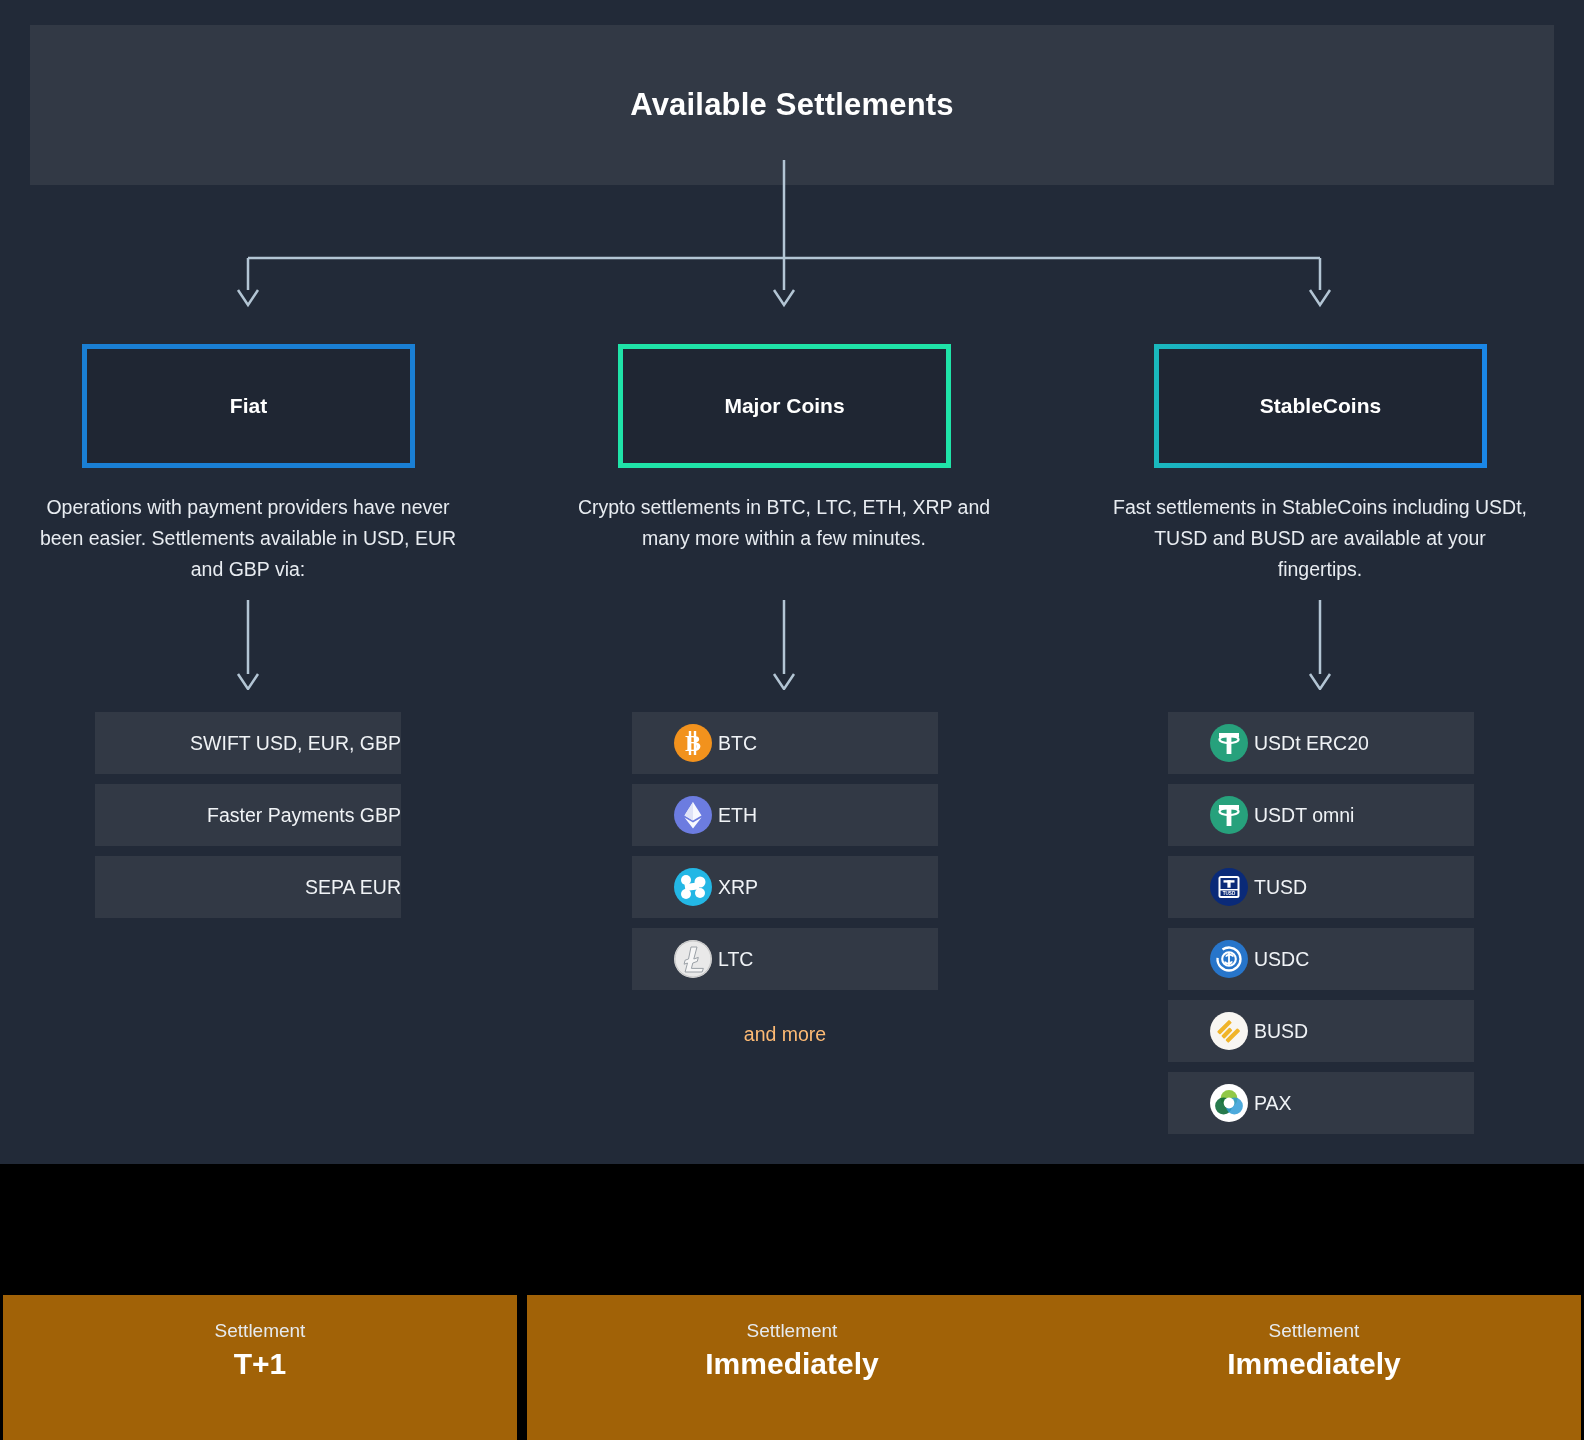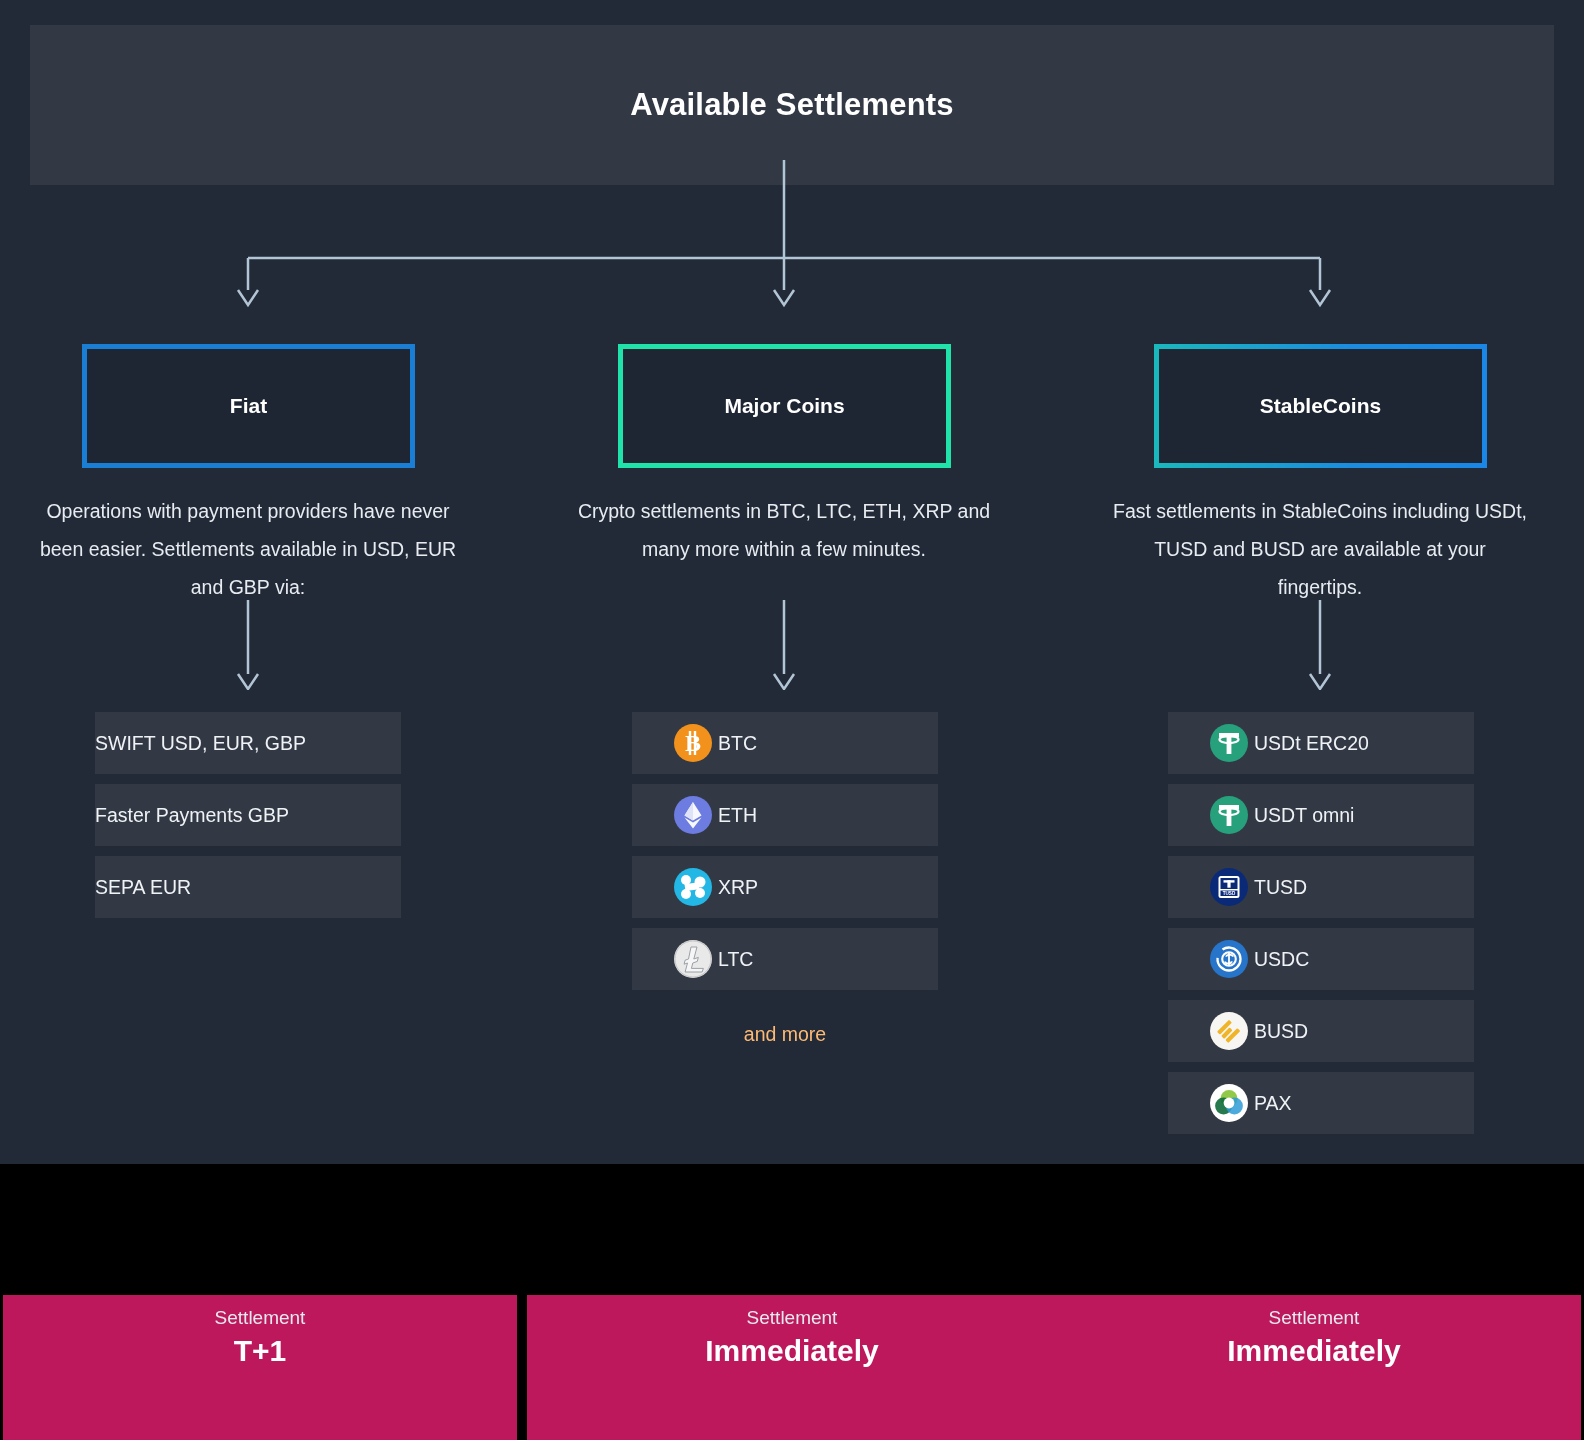--- a/index.html
+++ b/index.html
@@ -56,21 +56,21 @@
   #cat-major { left: 618px;  padding: 1px; background: #1fe3a8; }
   #cat-stable{ left: 1154px; padding: 5px; background: linear-gradient(90deg,#1ab9bd 0%, #1b8ce0 60%, #1a86e6 100%); }
 
   
   .desc {
     position: absolute;
     top: 492px; width: 420px;
     text-align: center;
     color: #e8ecf1;
     font-size: 19.5px;
-    line-height: 38px;
+    line-height: 31px;
   }
   #desc-fiat   { left: 38px; }
   #desc-major  { left: 574px; }
   #desc-stable { left: 1110px; }
 
   
   .arrow-down { position: absolute; width: 40px; height: 90px; top: 600px; }
   #ad-1 { left: 228px; }
   #ad-2 { left: 764px; }
   #ad-3 { left: 1300px; }
@@ -79,22 +79,23 @@
   .list { position: absolute; width: 306px; }
   #list-fiat   { left: 95px;  top: 712px; }
   #list-major  { left: 632px; top: 712px; }
   #list-stable { left: 1168px; top: 712px; }
 
   .row {
     position: relative;
     height: 62px;
     background: #323945;
     margin-bottom: 10px;
-    display: flex; align-items: center; justify-content: flex-start;
+    display: flex; align-items: center; justify-content: flex-end;
     box-sizing: border-box;
+    padding-left: 20px;
   }
   .row .row-label {
     color: #f0f3f6;
     font-size: 19.5px;
   }
   .row.with-icon { justify-content: flex-start; padding-left: 86px; }
   .coin-icon {
     position: absolute; left: 42px; top: 50%;
     transform: translateY(-50%);
     width: 38px; height: 38px;
@@ -106,24 +107,24 @@
     position: absolute;
     left: 632px; top: 1023px; width: 306px;
     text-align: center;
     color: #fdba74; font-size: 19.5px;
   }
 
   
   .footer-card {
     position: absolute;
     top: 1295px; height: 145px;
-    background: #be185d;
+    background: #a16207;
     display: flex; flex-direction: column;
     align-items: center; justify-content: flex-start;
-    padding-top: 12px;
+    padding-top: 25px;
     box-sizing: border-box;
   }
   #foot-1 { left: 3px;    width: 514px; }
   #foot-2 { left: 527px;  width: 530px; }
   #foot-3 { left: 1047px; width: 534px; }
   .foot-small { color: #e6eaef; font-size: 19px; margin-bottom: 5px; }
   .foot-big   { color: #ffffff; font-size: 30px; font-weight: bold; }
 </style>
 </head>
 <body>

